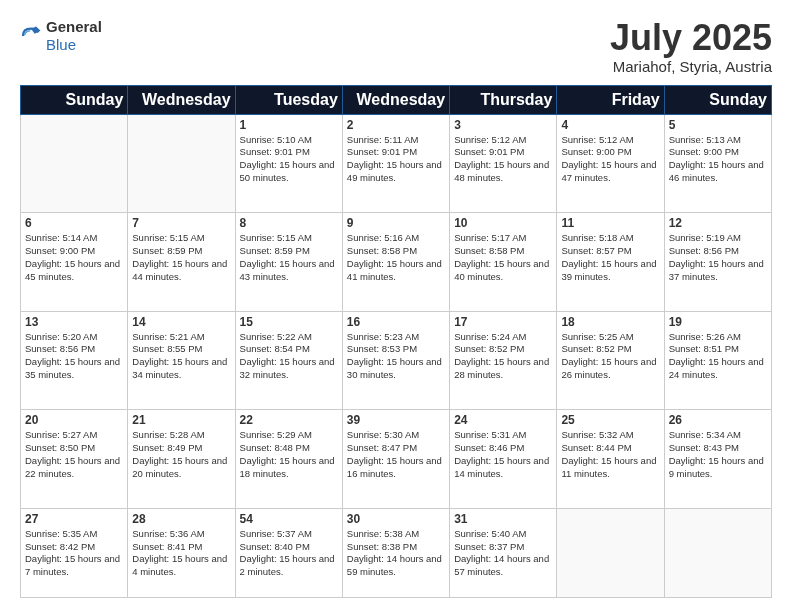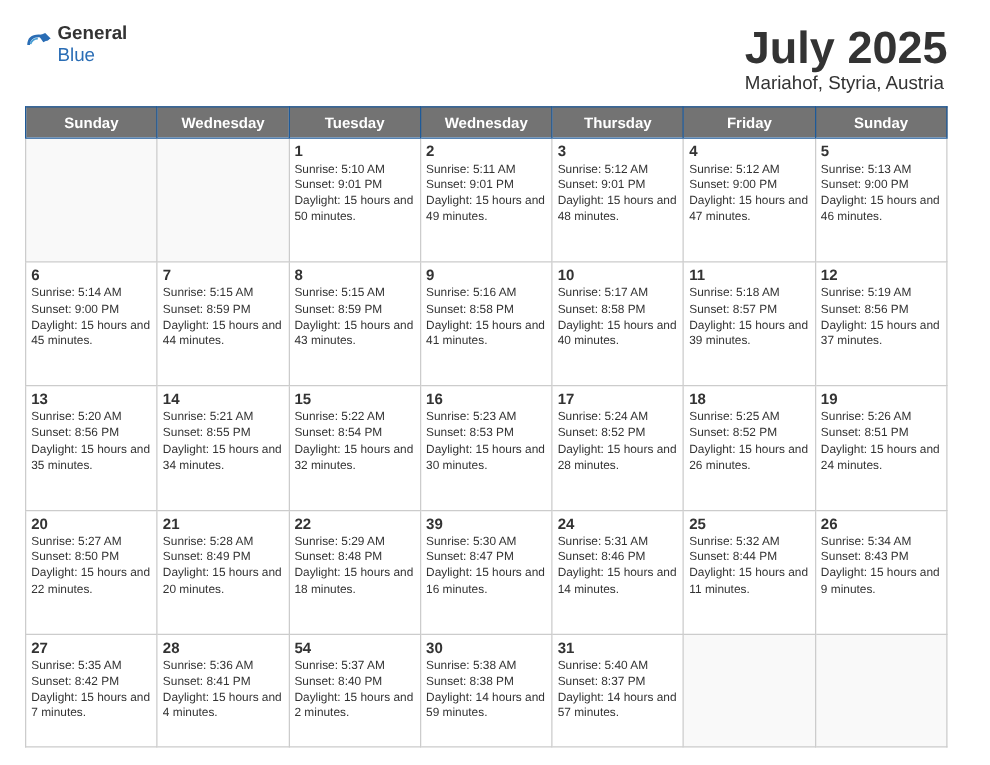--- a/index.html
+++ b/index.html
@@ -6,21 +6,21 @@
     body {
       font-family: Arial, sans-serif;
       background: #fff;
       width: 792px;
       height: 612px;
       overflow: hidden;
     }
     .page {
       width: 792px;
       height: 612px;
-      padding: 18px 34px 14px 20px;
+      padding: 18px 20px 14px 20px;
       display: flex;
       flex-direction: column;
     }
     .header {
       display: flex;
       justify-content: space-between;
       align-items: flex-start;
       margin-bottom: 10px;
     }
     .logo {
@@ -36,45 +36,46 @@
     .logo-text-blue {
       font-size: 15px;
       font-weight: normal;
       color: #2a6db5;
     }
     .logo-icon {
       width: 22px;
       height: 22px;
     }
     .title-block {
+      text-align: right;
     }
     .month-title {
       font-size: 36px;
       font-weight: bold;
       color: #333;
       line-height: 1.1;
     }
     .location-title {
       font-size: 15px;
       color: #333;
     }
     .calendar {
       flex: 1;
       border: 1px solid #ccc;
       border-collapse: collapse;
       width: 100%;
       table-layout: fixed;
     }
     .calendar th {
-      background: #737373;
+      background: #0f172a;
       color: #fff;
-      font-size: 12px;
+      font-size: 16px;
       font-weight: bold;
       padding: 5px 4px;
-      text-align: center;
+      text-align: right;
       border: 1px solid #1e5a99;
     }
     .calendar td {
       border: 1px solid #ccc;
       vertical-align: top;
       padding: 3px 4px;
       font-size: 10px;
       color: #333;
       background: #fff;
       height: 82px;

